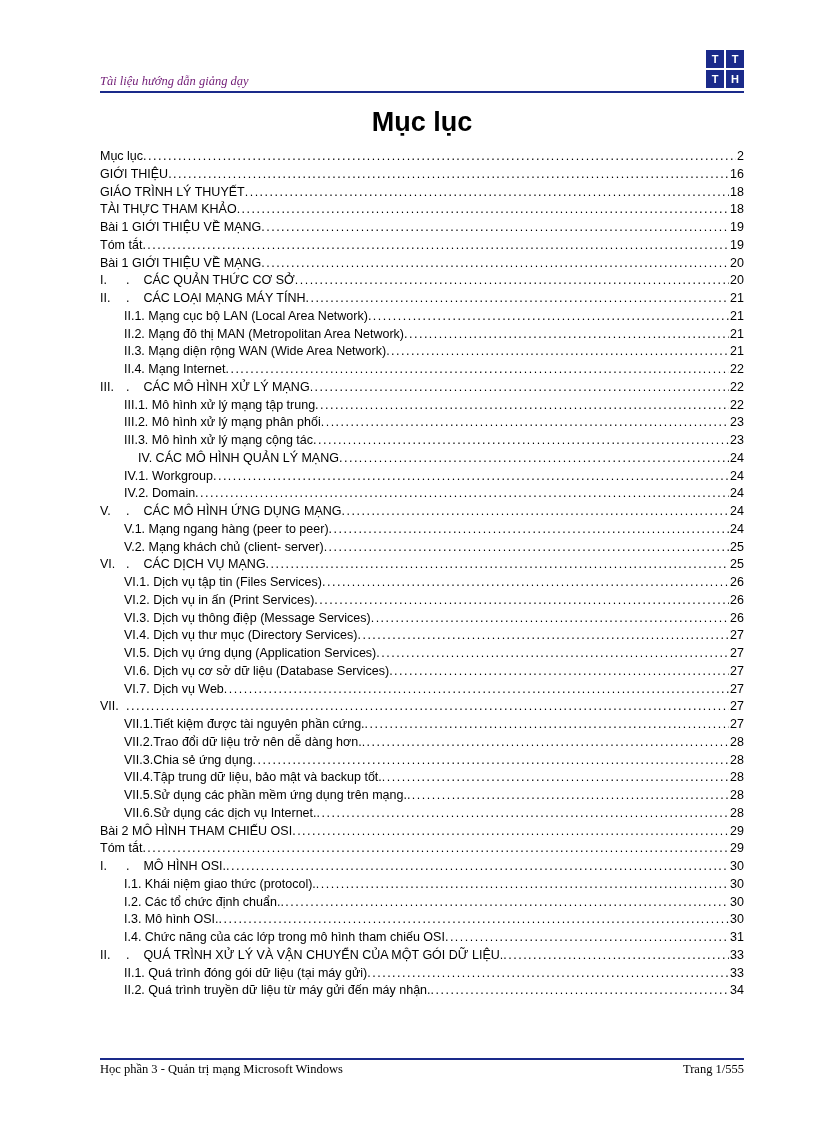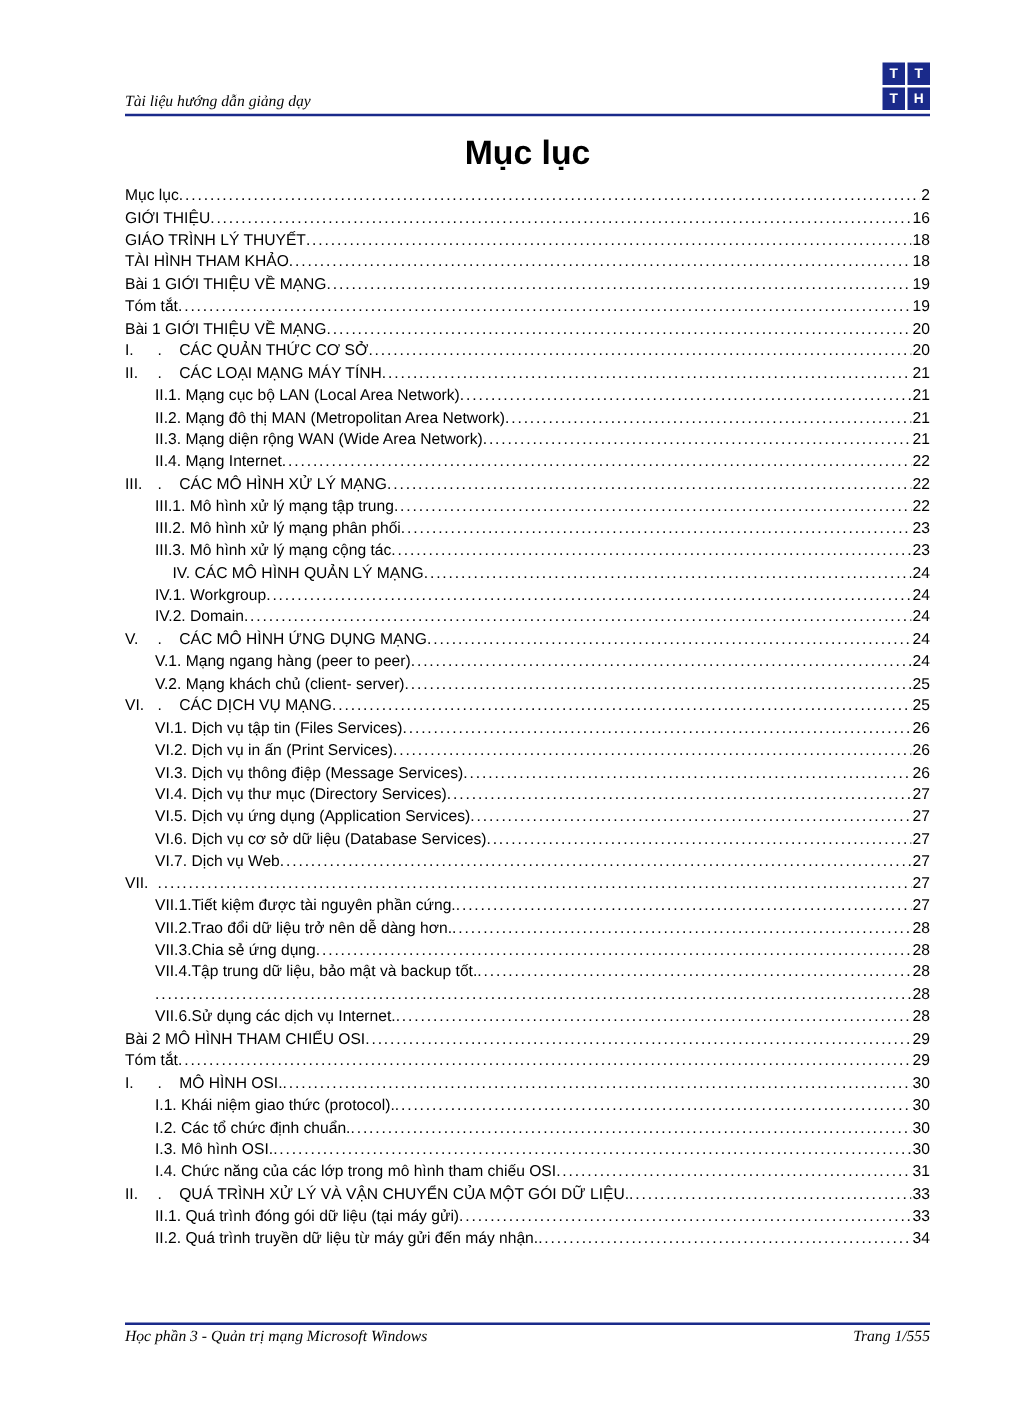--- a/index.html
+++ b/index.html
@@ -23,21 +23,21 @@
     justify-content: space-between;
     align-items: flex-end;
     border-bottom: 2.5px solid #1a2a8a;
     padding-bottom: 2px;
     margin-bottom: 6px;
   }
   .header-text {
     font-style: italic;
     font-size: 12.5px;
     font-family: Georgia, serif;
-    color: #000000;
+    color: #701a75;
   }
   .logo {
     display: grid;
     grid-template-columns: 18px 18px;
     grid-template-rows: 18px 18px;
     gap: 2px;
     margin-bottom: 1px;
   }
   .logo span {
     background: #1a2a8a;
@@ -88,21 +88,20 @@
   .l2 { padding-left: 24px; }
   .footer {
     position: absolute;
     bottom: 46px;
     left: 100px;
     right: 72px;
     border-top: 2.5px solid #1a2a8a;
     display: flex;
     justify-content: space-between;
     padding-top: 2px;
-    font-style: italic;
     font-family: Georgia, serif;
     font-size: 12.5px;
   }
   .num-prefix { display:inline-block; min-width:26px; }
 </style>
 </head>
 <body>
 
 <div class="page">
 
@@ -128,21 +127,21 @@
         <span class="toc-label">GIỚI THIỆU</span>
         <span class="toc-leader"></span>
         <span class="toc-page">16</span>
       </div>
       <div class="toc-row l0">
         <span class="toc-label">GIÁO TRÌNH  LÝ THUYẾT</span>
         <span class="toc-leader"></span>
         <span class="toc-page">18</span>
       </div>
       <div class="toc-row l0">
-        <span class="toc-label">TÀI HÌNH THAM KHẢO</span>
+        <span class="toc-label">TÀI THỰC THAM KHẢO</span>
         <span class="toc-leader"></span>
         <span class="toc-page">18</span>
       </div>
       <div class="toc-row l0">
         <span class="toc-label">Bài 1 GIỚI THIỆU VỀ MẠNG</span>
         <span class="toc-leader"></span>
         <span class="toc-page">19</span>
       </div>
       <div class="toc-row l0">
         <span class="toc-label">Tóm tắt</span>
@@ -298,20 +297,21 @@
         <span class="toc-label">VII.3.Chia sẻ ứng dụng</span>
         <span class="toc-leader"></span>
         <span class="toc-page">28</span>
       </div>
       <div class="toc-row l2">
         <span class="toc-label">VII.4.Tập trung dữ liệu, bảo mật và backup tốt.</span>
         <span class="toc-leader"></span>
         <span class="toc-page">28</span>
       </div>
       <div class="toc-row l2">
+        <span class="toc-label">VII.5.Sử dụng các phần mềm ứng dụng trên mạng.</span>
         <span class="toc-leader"></span>
         <span class="toc-page">28</span>
       </div>
       <div class="toc-row l2">
         <span class="toc-label">VII.6.Sử dụng các dịch vụ Internet.</span>
         <span class="toc-leader"></span>
         <span class="toc-page">28</span>
       </div>
       <div class="toc-row l0">
         <span class="toc-label">Bài 2 MÔ HÌNH THAM CHIẾU OSI</span>

